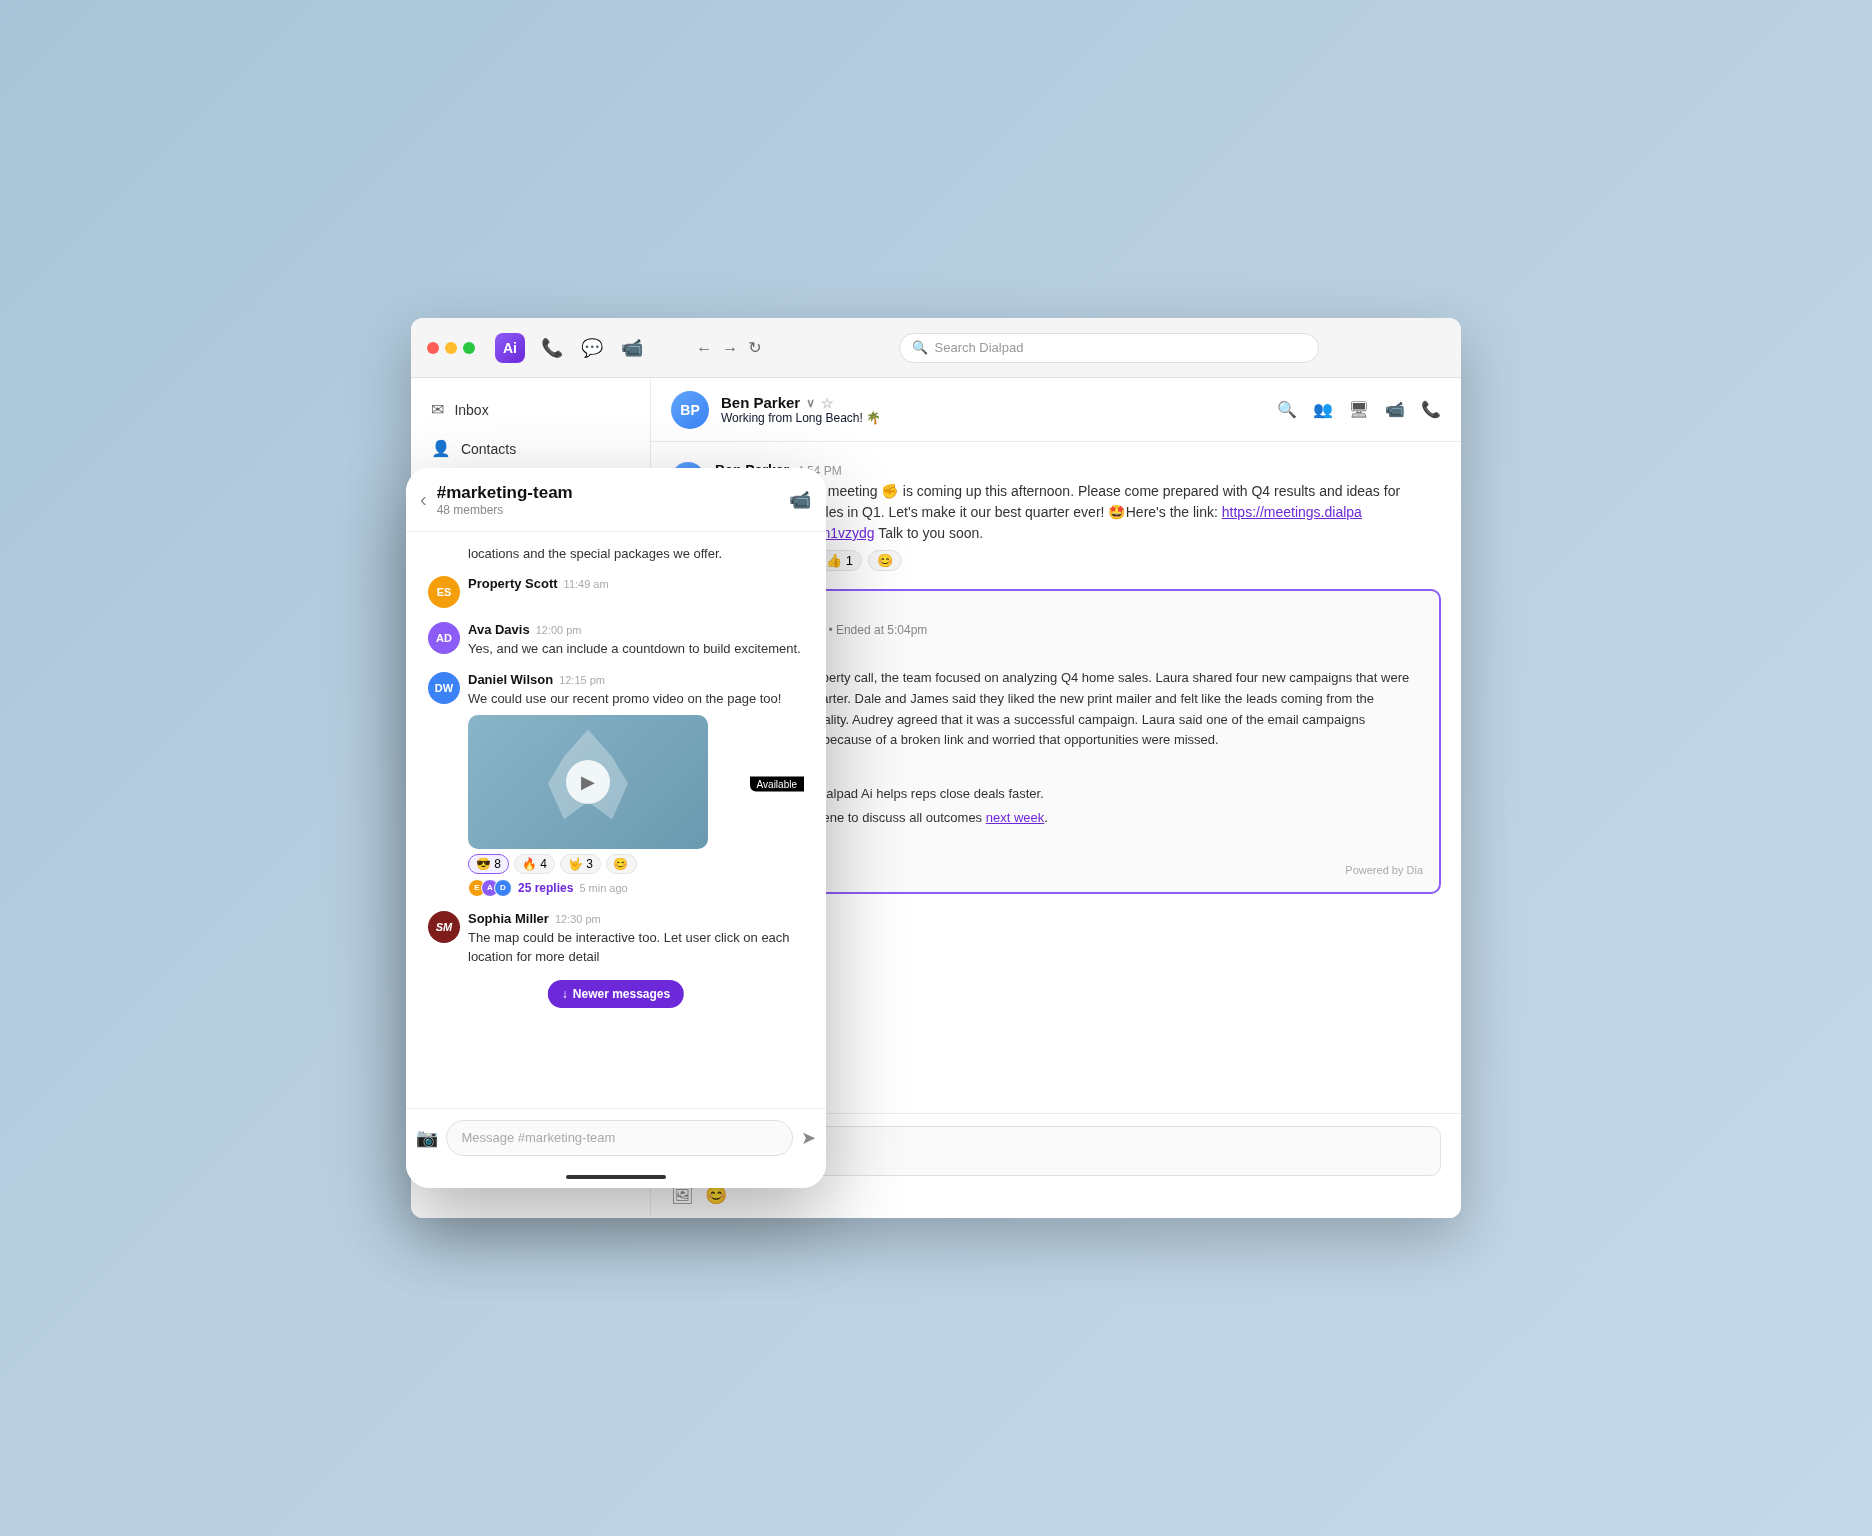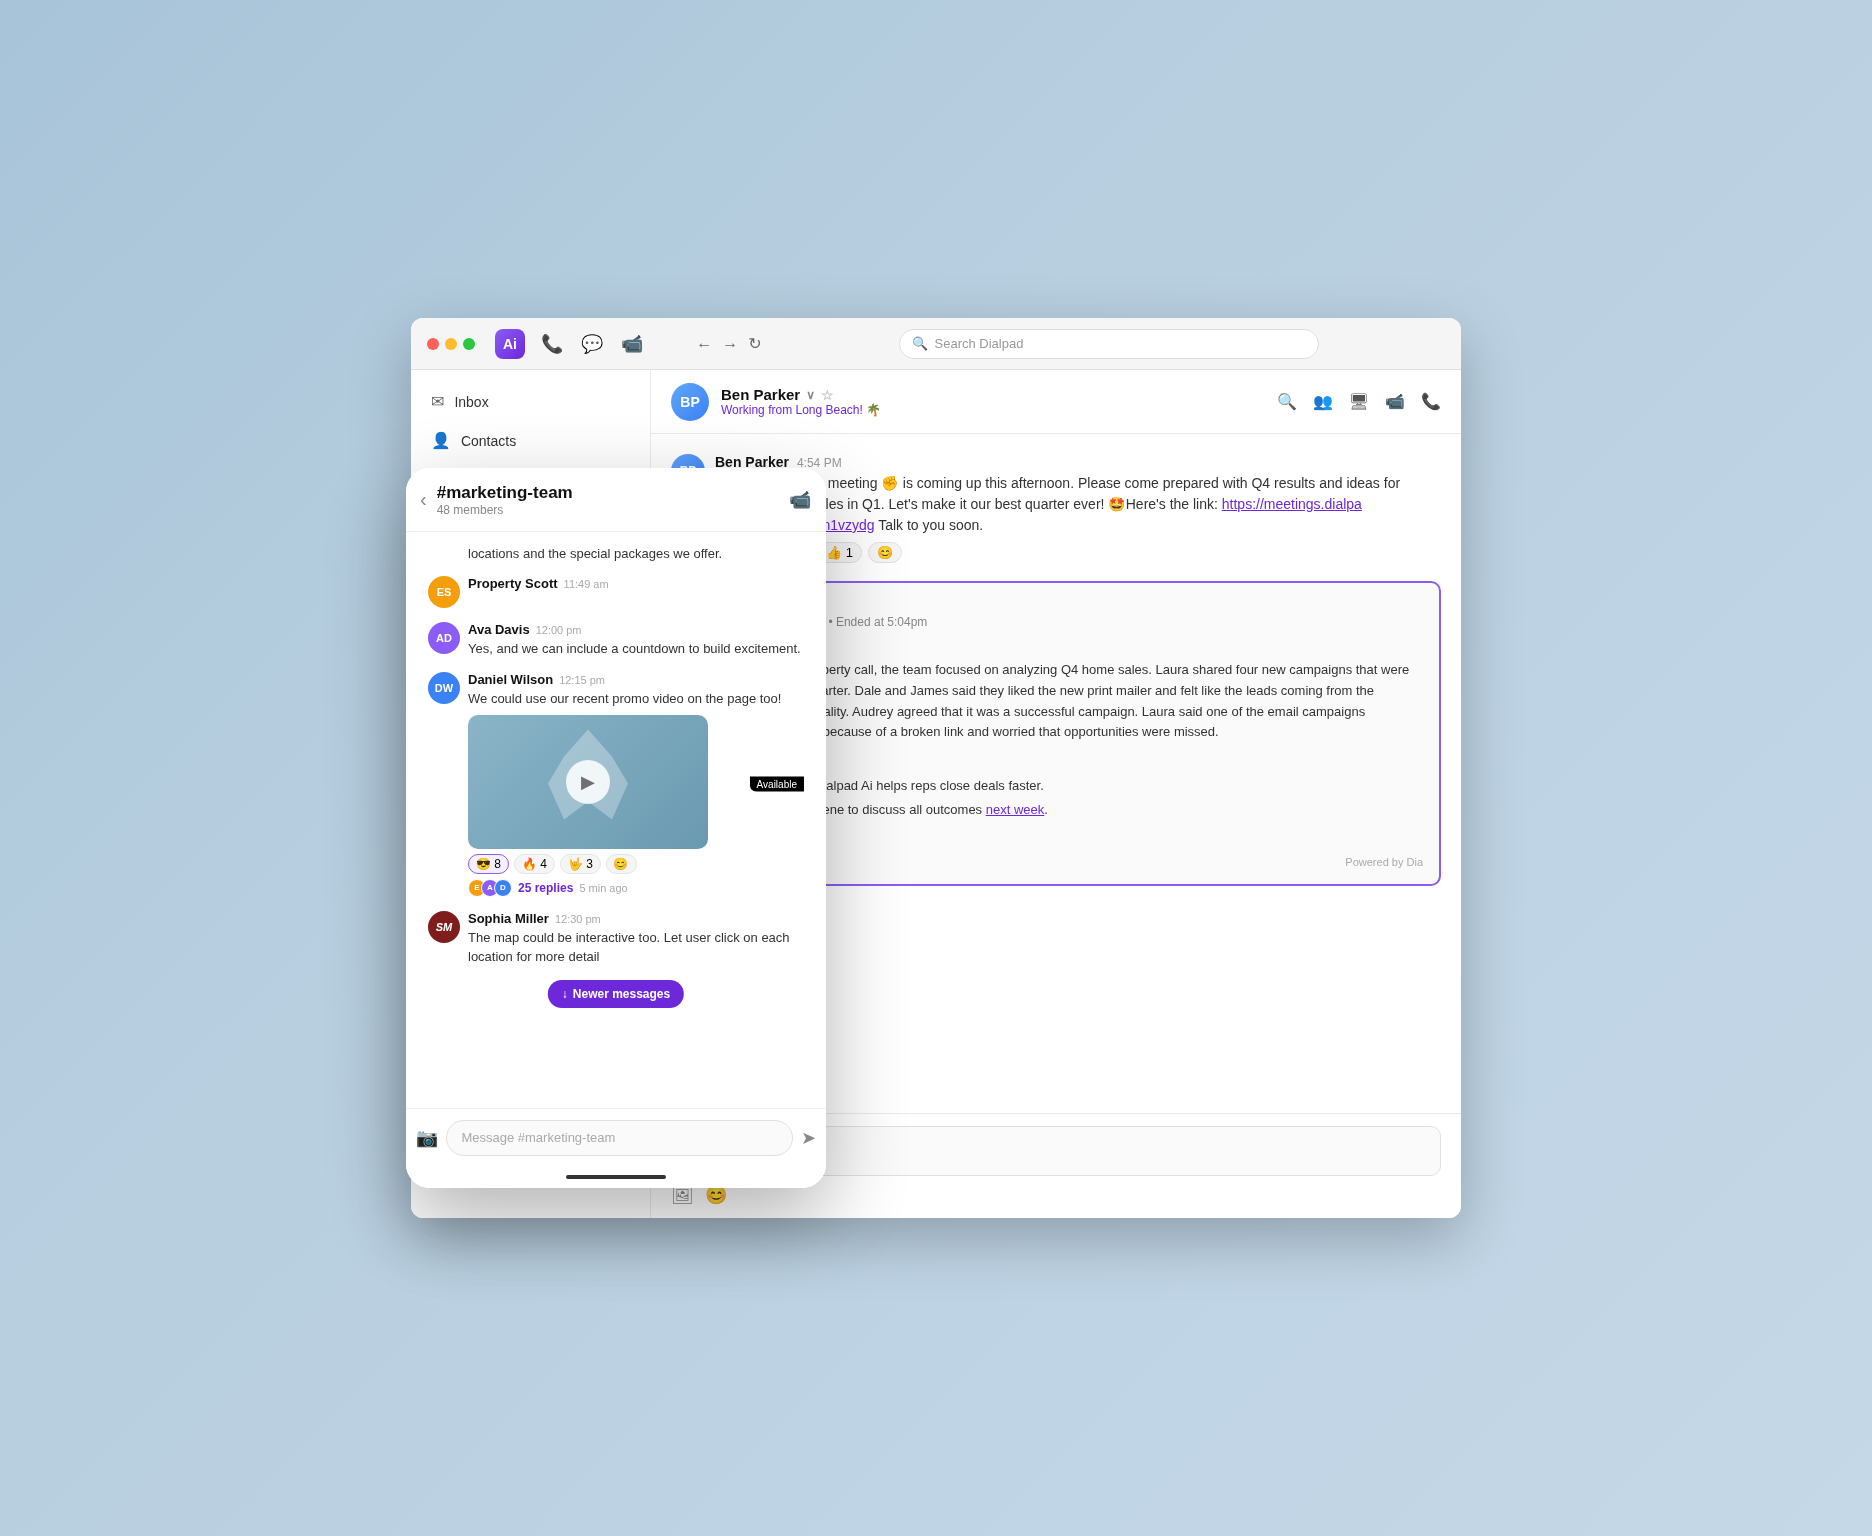--- a/index.html
+++ b/index.html
@@ -22,21 +22,21 @@
       background: #fff;
       border-radius: 12px;
       box-shadow: 0 20px 60px rgba(0,0,0,0.25);
       overflow: hidden;
       display: flex;
       flex-direction: column;
     }
 
     
     .title-bar {
-      height: 52px;
+      height: 60px;
       background: #f5f5f5;
       border-bottom: 1px solid #e0e0e0;
       display: flex;
       align-items: center;
       padding: 0 16px;
       gap: 12px;
       flex-shrink: 0;
     }
     .traffic-lights {
       display: flex;
@@ -158,21 +158,21 @@
     .chat-header-name {
       font-size: 15px;
       font-weight: 600;
       color: #111;
       display: flex;
       align-items: center;
       gap: 6px;
     }
     .chat-header-status {
       font-size: 12px;
-      color: #6d28d9;
+      color: #0f172a;
     }
     .chat-header-actions {
       display: flex;
       gap: 16px;
       color: #555;
       font-size: 18px;
     }
 
     
     .chat-area {

